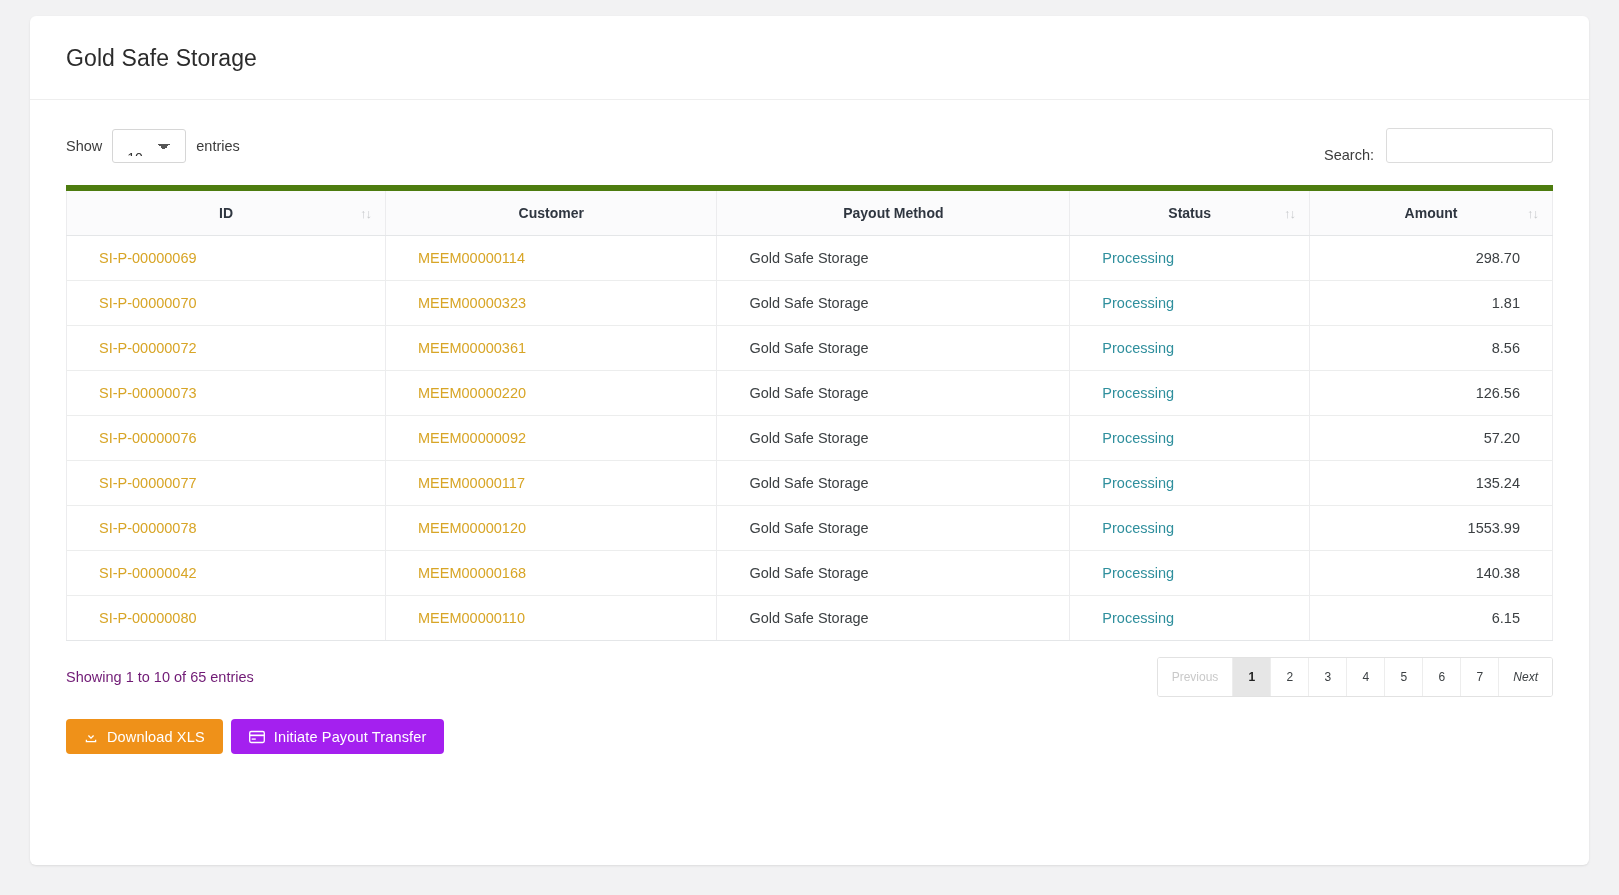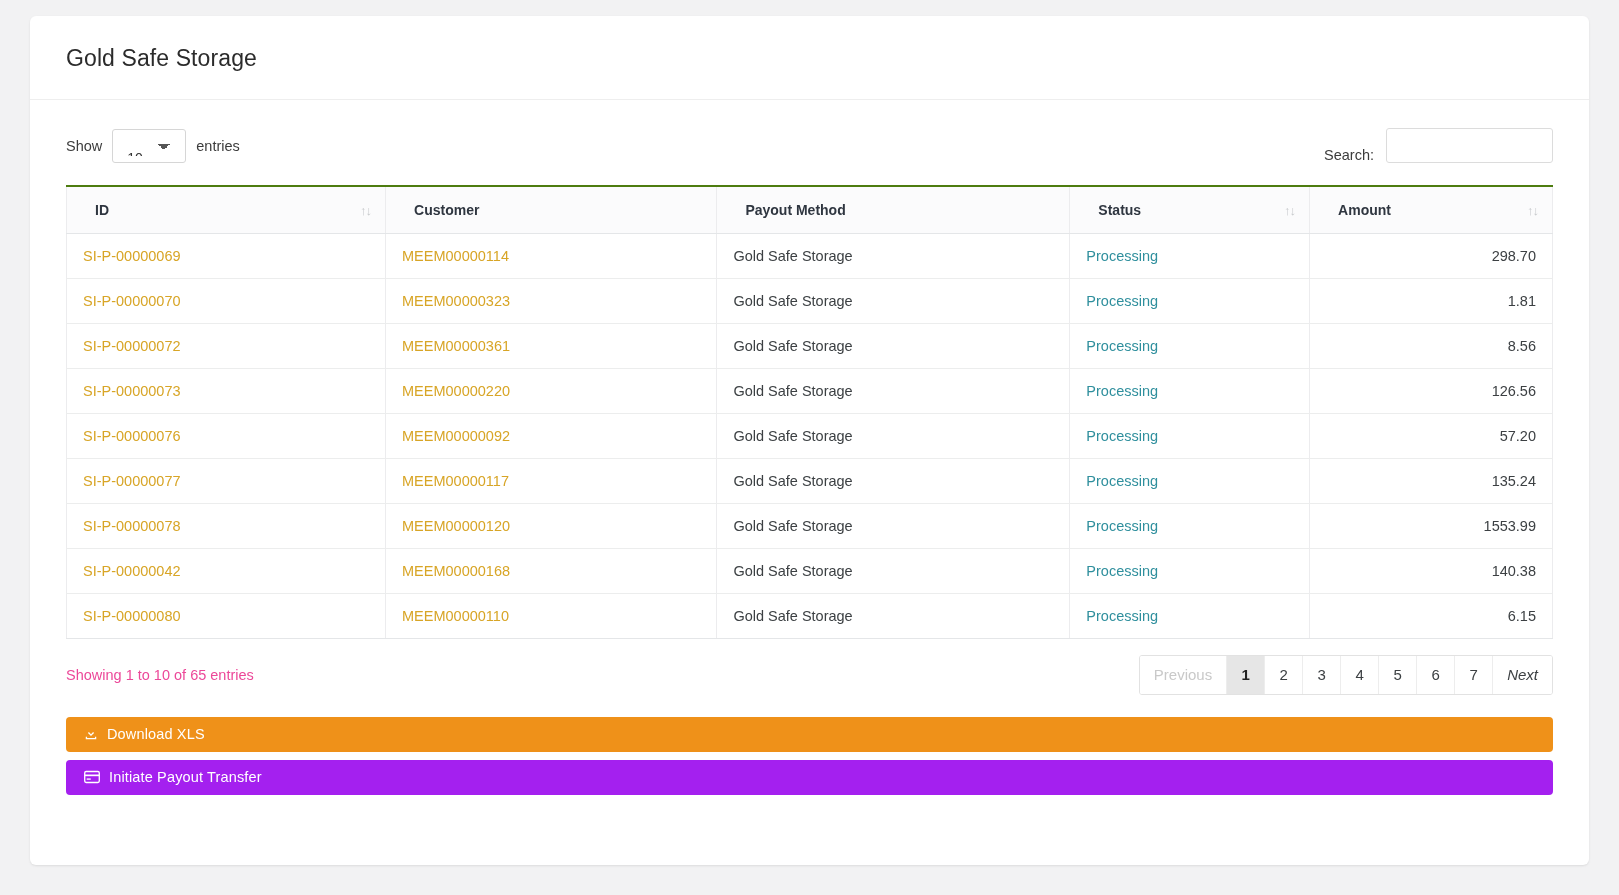--- a/index.html
+++ b/index.html
@@ -110,28 +110,28 @@
 
   
   table.data-table {
     width: 100%;
     border-collapse: collapse;
     table-layout: fixed;
   }
 
   table.data-table thead th {
     background: #fbfbfc;
-    border-top: 2px solid #4d7c0f;
+    border-top: 6px solid #4d7c0f;
     border-bottom: 1px solid #e4e6e8;
     border-right: 1px solid #ececee;
     font-size: 14px;
     font-weight: bold;
     color: #2f3640;
-    text-align: left;
-    padding: 14px 28px;
+    text-align: center;
+    padding: 14px 12px;
     height: 47px;
     position: relative;
     white-space: nowrap;
   }
   table.data-table thead th:first-child { border-left: 1px solid #ececee; }
   table.data-table thead th:last-child { border-right: 1px solid #ececee; }
 
   .sort-icon {
     position: absolute;
     right: 14px;
@@ -140,21 +140,21 @@
     color: #c7c9cc;
     font-size: 13px;
     line-height: 1;
     letter-spacing: -1px;
     user-select: none;
   }
 
   table.data-table tbody td {
     font-size: 14.5px;
     color: #3c4043;
-    padding: 14px 16px;
+    padding: 14px 32px;
     height: 45px;
     border-bottom: 1px solid #eceded;
     border-right: 1px solid #ececee;
     background: #fff;
     white-space: nowrap;
     overflow: hidden;
     text-overflow: ellipsis;
   }
   table.data-table tbody td:first-child { border-left: 1px solid #ececee; }
   table.data-table tbody td:last-child { border-right: 1px solid #ececee; }
@@ -185,60 +185,59 @@
   
   .table-footer {
     display: flex;
     align-items: center;
     justify-content: space-between;
     padding-top: 16px;
   }
 
   .dt-info {
     font-size: 14.5px;
-    color: #ec4899;
+    color: #701a75;
   }
 
   .pagination {
     display: flex;
     align-items: stretch;
     border: 1px solid #e2e2e2;
     border-radius: 3px;
     overflow: hidden;
     background: #fff;
   }
 
   .page-btn {
     min-width: 38px;
     padding: 0 14px;
     height: 38px;
     display: flex;
     align-items: center;
     justify-content: center;
-    font-size: 15px;
+    font-size: 12px;
     color: #3c4043;
     border-right: 1px solid #ededed;
     cursor: pointer;
     background: #fff;
     user-select: none;
   }
   .page-btn:last-child { border-right: none; font-style: italic; }
   .page-btn.is-disabled { color: #c9c9c9; cursor: default; }
   .page-btn.is-active {
     background: #e6e6e6;
     color: #222;
     font-weight: bold;
   }
 
   
   .action-row {
     display: flex;
     gap: 8px;
     padding: 22px 0 30px 0;
-    flex-direction: column;
   }
 
   .btn {
     display: inline-flex;
     align-items: center;
     gap: 9px;
     border: none;
     border-radius: 4px;
     height: 35px;
     padding: 0 18px;

